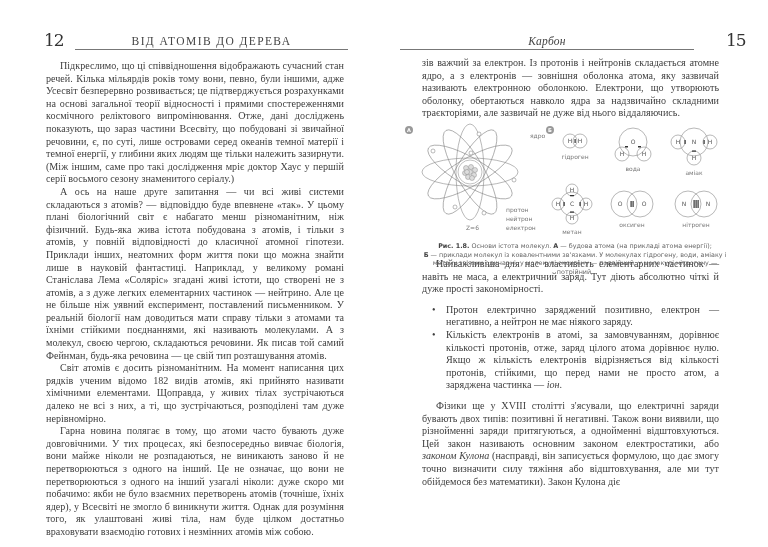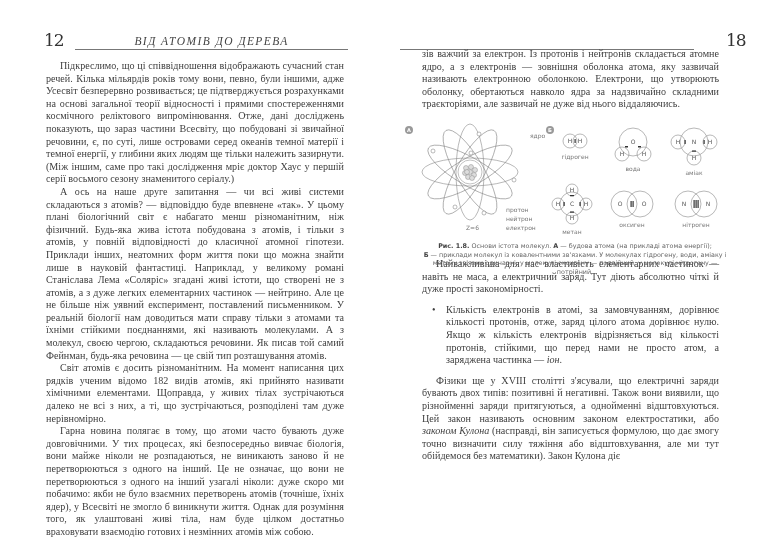--- a/index.html
+++ b/index.html
@@ -3,29 +3,29 @@
 <meta charset="utf-8">
 <style>
   html, body { margin: 0; padding: 0; background: #ffffff; }
   body { width: 768px; height: 547px; position: relative; overflow: hidden; color: #3a3a3a; }
   .page { position: absolute; top: 0; height: 547px; width: 384px; }
   .page.left { left: 0; }
   .page.right { left: 384px; }
   .pg-num { position: absolute; top: 30px; font-family: "DejaVu Serif", serif; font-size: 17px; color: #333; letter-spacing: -1px; text-align: right; }
   .left .pg-num { left: 44px; }
   .right .pg-num { left: 342px; }
-  .run-head { position: absolute; top: 35px; font-family: "Liberation Serif", serif; font-size: 11.5px; letter-spacing: 1.4px; color: #444; text-align: center; font-style: italic; }
+  .run-head { position: absolute; top: 35px; font-family: "Liberation Serif", serif; font-size: 11.5px; letter-spacing: 1.4px; color: #444; text-align: center; }
   .left .run-head { left: 75px; width: 273px; }
   .right .run-head { left: 18px; width: 290px; font-style: italic; letter-spacing: 0.2px; }
   .rule { position: absolute; top: 49px; height: 0; border-top: 1px solid #777; }
   .left .rule { left: 75px; width: 273px; }
   .right .rule { left: 16px; width: 294px; }
   .body { position: absolute; font-family: "Liberation Serif", serif; font-size: 10.1px; line-height: 12.6px; color: #3e3e3e; text-align: justify; }
   .left .body { left: 46px; width: 298px; top: 60px; }
-  .right .body { left: 38px; width: 297px; top: 48px; }
+  .right .body { left: 38px; width: 297px; top: 57px; }
   .body p { margin: 0; text-indent: 14px; }
   .body p.noind { text-indent: 0; }
   .body i { font-style: italic; font-family: Liberation Serif, serif; }
   .bullets { margin: 8px 0 8px 0; padding: 0; list-style: none; }
   .bullets li { position: relative; padding-left: 24px; margin: 0; }
   .bullets li::before { content: "•"; position: absolute; left: 10px; top: 0; }
   .figure { position: absolute; left: 400px; top: 122px; width: 340px; height: 160px; }
   .fig-svg { position: absolute; left: 0; top: 0; }
   .caption { position: absolute; left: 14px; top: 120px; width: 322px; font-family: "DejaVu Sans", sans-serif; font-size: 6.4px; line-height: 8.6px; color: #666; text-align: center; }
   .caption b { color: #444; }
@@ -42,28 +42,30 @@
   <div class="body">
     <p>Підкреслимо, що ці співвідношення відображають сучасний стан речей. Кілька мільярдів років тому вони, певно, були іншими, адже Усесвіт безперервно розвивається; це підтверджується розрахунками на основі загальної теорії відносності і прямими спостереженнями космічного реліктового випромінювання. Отже, дані досліджень показують, що зараз частини Всесвіту, що побудовані зі звичайної речовини, є, по суті, лише островами серед океанів темної матерії і темної енергії, у глибини яких людям ще тільки належить зазирнути. (Між іншим, саме про такі дослідження мріє доктор Хаус у першій серії восьмого сезону знаменитого серіалу.)</p>
     <p>А ось на наше друге запитання — чи всі живі системи складаються з атомів? — відповіддю буде впевнене «так». У цьому плані біологічний світ є набагато менш різноманітним, ніж фізичний. Будь-яка жива істота побудована з атомів, і тільки з атомів, у повній відповідності до класичної атомної гіпотези. Приклади інших, неатомних форм життя поки що можна знайти лише в науковій фантастиці. Наприклад, у великому романі Станіслава Лема «Соляріс» згадані живі істоти, що створені не з атомів, а з дуже легких елементарних частинок — нейтрино. Але це не більше ніж уявний експеримент, поставлений письменником. У реальній біології нам доводиться мати справу тільки з атомами та їхніми стійкими поєднаннями, які називають молекулами. А з молекул, своєю чергою, складаються речовини. Як писав той самий Фейнман, будь-яка речовина — це свій тип розташування атомів.</p>
     <p>Світ атомів є досить різноманітним. На момент написання цих рядків ученим відомо 182 видів атомів, які прийнято називати хімічними елементами. Щоправда, у живих тілах зустрічаються далеко не всі з них, а ті, що зустрічаються, розподілені там дуже нерівномірно.</p>
     <p>Гарна новина полягає в тому, що атоми часто бувають дуже довговічними. У тих процесах, які безпосередньо вивчає біологія, вони майже ніколи не розпадаються, не виникають заново й не перетворюються з одного на інший. Це не означає, що вони не перетворюються з одного на інший узагалі ніколи: дуже скоро ми побачимо: якби не було взаємних перетворень атомів (точніше, їхніх ядер), у Всесвіті не змогло б виникнути життя. Однак для розуміння того, як улаштовані живі тіла, нам буде цілком достатньо враховувати взаємодію готових і незмінних атомів між собою.</p>
 
   </div>
 </div>
 
 <div class="page right">
-  <div class="pg-num">18</div>
+  <div class="run-head">Карбон</div>
+  <div class="pg-num">15</div>
   <div class="rule"></div>
   <div class="body">
     <p class="noind">зів важчий за електрон. Із протонів і нейтронів складається атомне ядро, а з електронів — зовнішня оболонка атома, яку зазвичай називають електронною оболонкою. Електрони, що утворюють оболонку, обертаються навколо ядра за надзвичайно складними траєкторіями, але зазвичай не дуже від нього віддаляючись.</p>
   </div>
   <div class="body" style="top:258px;">
     <p>Найважливіша для нас властивість елементарних частинок — навіть не маса, а електричний заряд. Тут діють абсолютно чіткі й дуже прості закономірності.</p>
     <ul class="bullets">
+      <li>Протон електрично заряджений позитивно, електрон — негативно, а нейтрон не має ніякого заряду.</li>
       <li><span>Кількість електронів в атомі, за замовчуванням, дорівнює кількості протонів, отже, заряд цілого атома дорівнює нулю. Якщо ж кількість електронів відрізняється від кількості протонів, стійкими, що перед нами не просто атом, а заряджена частинка —</span> <i>іон</i>.</li>
     </ul>
     <p><span>Фізики ще у XVIII столітті з'ясували, що електричні заряди бувають двох типів: позитивні й негативні. Також вони виявили, що різнойменні заряди притягуються, а однойменні відштовхуються. Цей закон називають основним законом електростатики, або</span> <i>законом Кулона</i> <span>(насправді, він записується формулою, що дає змогу точно визначити силу тяжіння або відштовхування, але ми тут обійдемося без математики). Закон Кулона діє</span></p>
   </div>
 </div>
 
 <div class="figure">
   <svg class="fig-svg" width="340" height="120" viewBox="0 0 340 120">
 
     <g>

